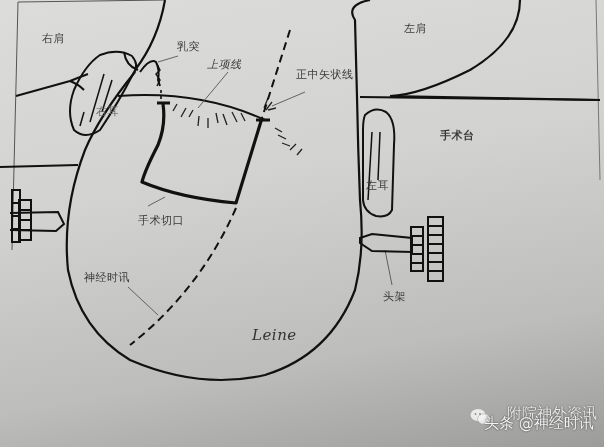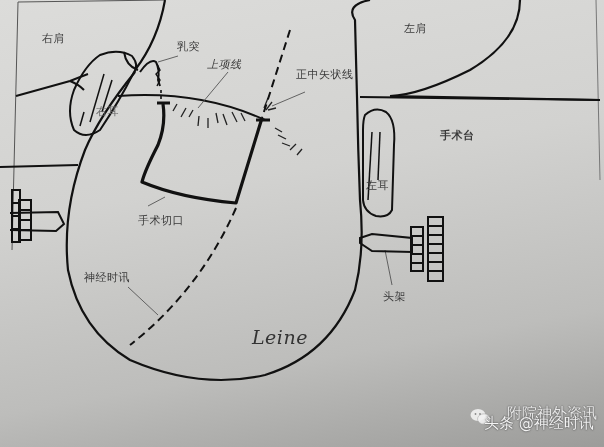--- a/index.html
+++ b/index.html
@@ -149,21 +149,21 @@
   <div class="lbl" style="left:177px; top:31px;margin-top:8px;">乳突</div>
   <div class="lbl" style="left:207px; top:57px;font-style:italic;">上项线</div>
   <div class="lbl" style="left:296px; top:67px;">正中矢状线</div>
   <div class="lbl" style="left:404px; top:21px;">左肩</div>
   <div class="lbl" style="left:96px; top:104px; color:#666;">右耳</div>
   <div class="lbl" style="left:440px; top:128px;font-weight:bold;">手术台</div>
   <div class="lbl" style="left:366px; top:178px;">左耳</div>
   <div class="lbl" style="left:110px; top:213px;margin-left:28px;">手术切口</div>
   <div class="lbl" style="left:84px; top:270px;">神经时讯</div>
   <div class="lbl" style="left:383px; top:289px;">头架</div>
-  <div class="lbl" style="left:252px; top:326px; font-family:'DejaVu Serif', serif; font-style:italic; font-size:19px; color:#333;">Leine</div>
+  <div class="lbl" style="left:252px; top:326px; font-family:'DejaVu Serif', serif; font-style:italic; font-size:15px; color:#333;">Leine</div>
 
   <div class="watermark">
     <svg class="wm-icon" viewBox="0 0 22 18">
       <ellipse cx="8" cy="7" rx="7.5" ry="6" fill="#f2f2f2" opacity="0.9"></ellipse>
       <ellipse cx="14" cy="11" rx="6.5" ry="5.2" fill="#f2f2f2" opacity="0.9" stroke="#999" stroke-width="0.5"></ellipse>
       <circle cx="5.5" cy="6" r="0.9" fill="#888"></circle>
       <circle cx="10" cy="6" r="0.9" fill="#888"></circle>
     </svg>
     <div class="wm-line1">附院神外资讯</div>
     <div class="wm-line2">头条 @神经时讯</div>

